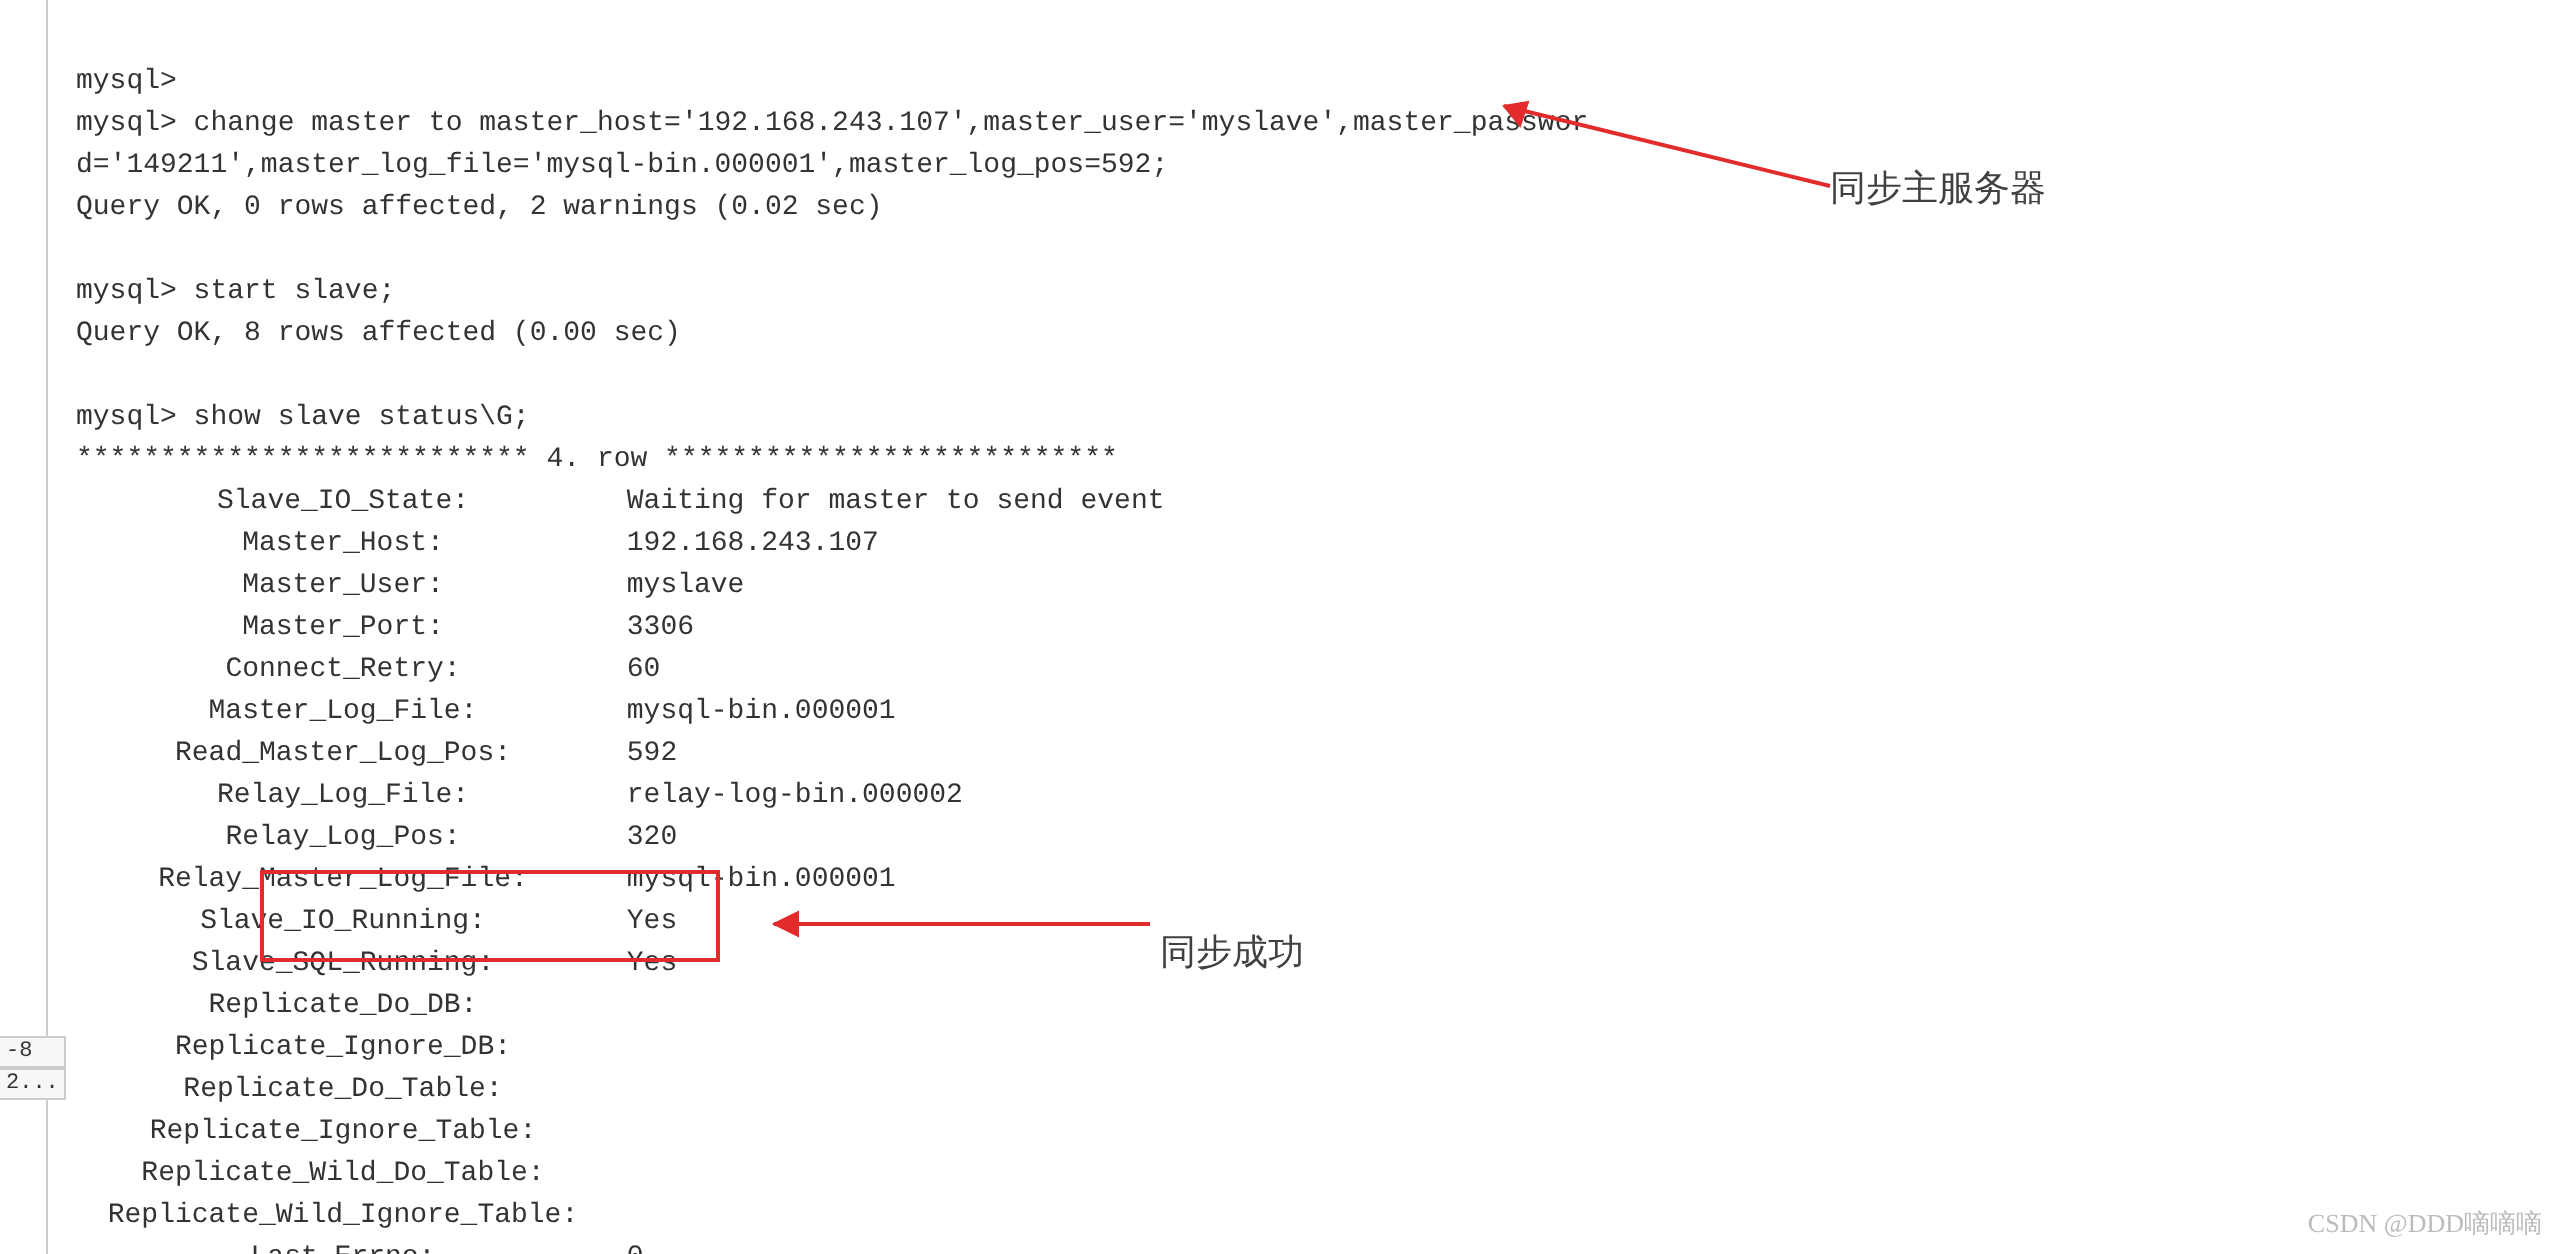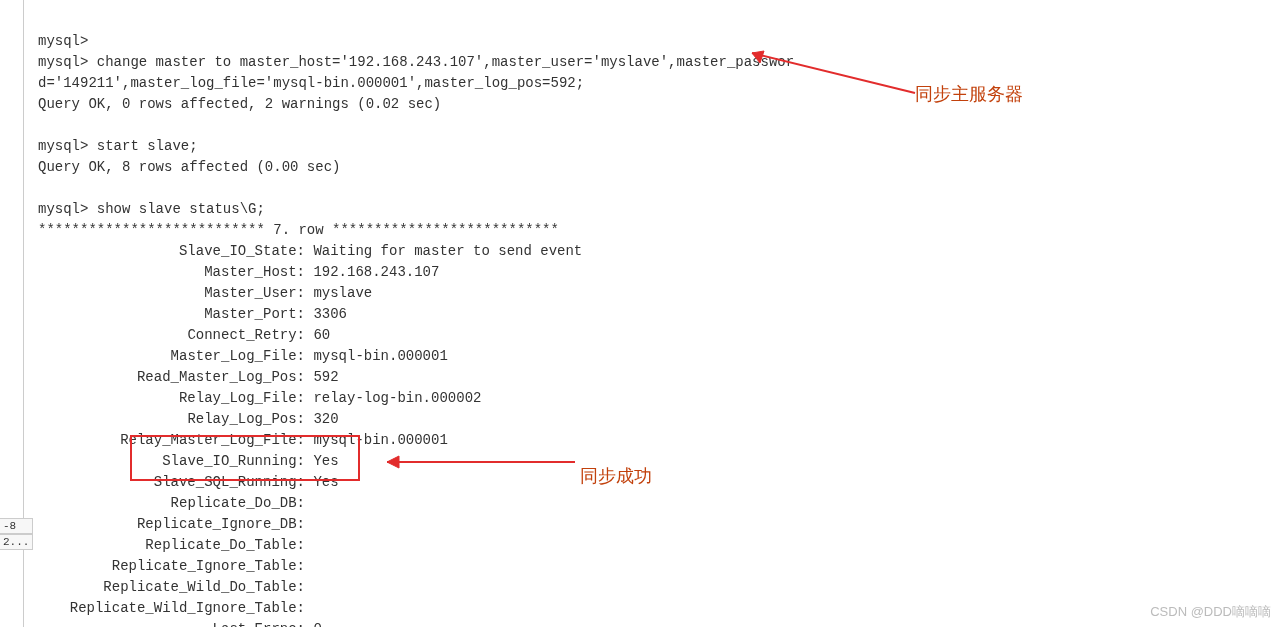--- a/index.html
+++ b/index.html
@@ -35,63 +35,63 @@
       line-height: 14px;
       background: #f7f7f7;
       border-right: 1px solid #ccc;
     }
     .sidebar-tabs div {
       padding: 0 3px;
       border-bottom: 1px solid #ccc;
       border-top: 1px solid #ccc;
     }
     .annotation {
-      color: #c2410c;
+      color: #404040;
       font-family: "Microsoft YaHei", sans-serif;
       font-size: 18px;
       position: absolute;
     }
     .box-highlight {
       position: absolute;
       border: 2px solid #e22c2c;
       background: transparent;
     }
     .arrow {
       position: absolute;
       stroke: #e22c2c;
       fill: #e22c2c;
     }
     .watermark {
       position: absolute;
       right: 14px;
       bottom: 6px;
-      font-family: Liberation Sans, sans-serif;
+      font-family: Liberation Serif, serif;
       font-size: 13px;
       color: rgba(120,120,120,0.5);
     }
     .row { display: block; }
-    .lbl { display: inline-block; width: 267px; text-align: right; }
+    .lbl { display: inline-block; width: 267px; text-align: center; }
     .val { display: inline-block; font-family: Liberation Mono, monospace; }
   </style>
 </head>
 <body>
 
 <div class="vbar"></div>
 
 <div class="terminal">
 <span>mysql&gt;</span>
 <span>mysql&gt; change master to master_host='192.168.243.107',master_user='myslave',master_passwor</span>
 <span>d='149211',master_log_file='mysql-bin.000001',master_log_pos=592;</span>
 <span>Query OK, 0 rows affected, 2 warnings (0.02 sec)</span>
 <span></span>
 <span>mysql&gt; start slave;</span>
 <span>Query OK, 8 rows affected (0.00 sec)</span>
 <span></span>
 <span>mysql&gt; show slave status\G;</span>
-<span>*************************** 7. row ***************************</span>
+<span>*************************** 4. row ***************************</span>
 <div id="status-rows"><span class="row"><span class="lbl">Slave_IO_State:</span><span class="val"> Waiting for master to send event</span></span><span class="row"><span class="lbl">Master_Host:</span><span class="val"> 192.168.243.107</span></span><span class="row"><span class="lbl">Master_User:</span><span class="val"> myslave</span></span><span class="row"><span class="lbl">Master_Port:</span><span class="val"> 3306</span></span><span class="row"><span class="lbl">Connect_Retry:</span><span class="val"> 60</span></span><span class="row"><span class="lbl">Master_Log_File:</span><span class="val"> mysql-bin.000001</span></span><span class="row"><span class="lbl">Read_Master_Log_Pos:</span><span class="val"> 592</span></span><span class="row"><span class="lbl">Relay_Log_File:</span><span class="val"> relay-log-bin.000002</span></span><span class="row"><span class="lbl">Relay_Log_Pos:</span><span class="val"> 320</span></span><span class="row"><span class="lbl">Relay_Master_Log_File:</span><span class="val"> mysql-bin.000001</span></span><span class="row"><span class="lbl">Slave_IO_Running:</span><span class="val"> Yes</span></span><span class="row"><span class="lbl">Slave_SQL_Running:</span><span class="val"> Yes</span></span><span class="row"><span class="lbl">Replicate_Do_DB:</span><span class="val"> </span></span><span class="row"><span class="lbl">Replicate_Ignore_DB:</span><span class="val"> </span></span><span class="row"><span class="lbl">Replicate_Do_Table:</span><span class="val"> </span></span><span class="row"><span class="lbl">Replicate_Ignore_Table:</span><span class="val"> </span></span><span class="row"><span class="lbl">Replicate_Wild_Do_Table:</span><span class="val"> </span></span><span class="row"><span class="lbl">Replicate_Wild_Ignore_Table:</span><span class="val"> </span></span><span class="row"><span class="lbl">Last_Errno:</span><span class="val"> 0</span></span></div>
 </div>
 
 <div class="sidebar-tabs">
   <div>-8</div>
   <div>2...</div>
 </div>
 
 <div class="annotation" style="left:915px; top:82px;">同步主服务器</div>
 <svg class="arrow" style="left:740px; top:45px;" width="200" height="60">

